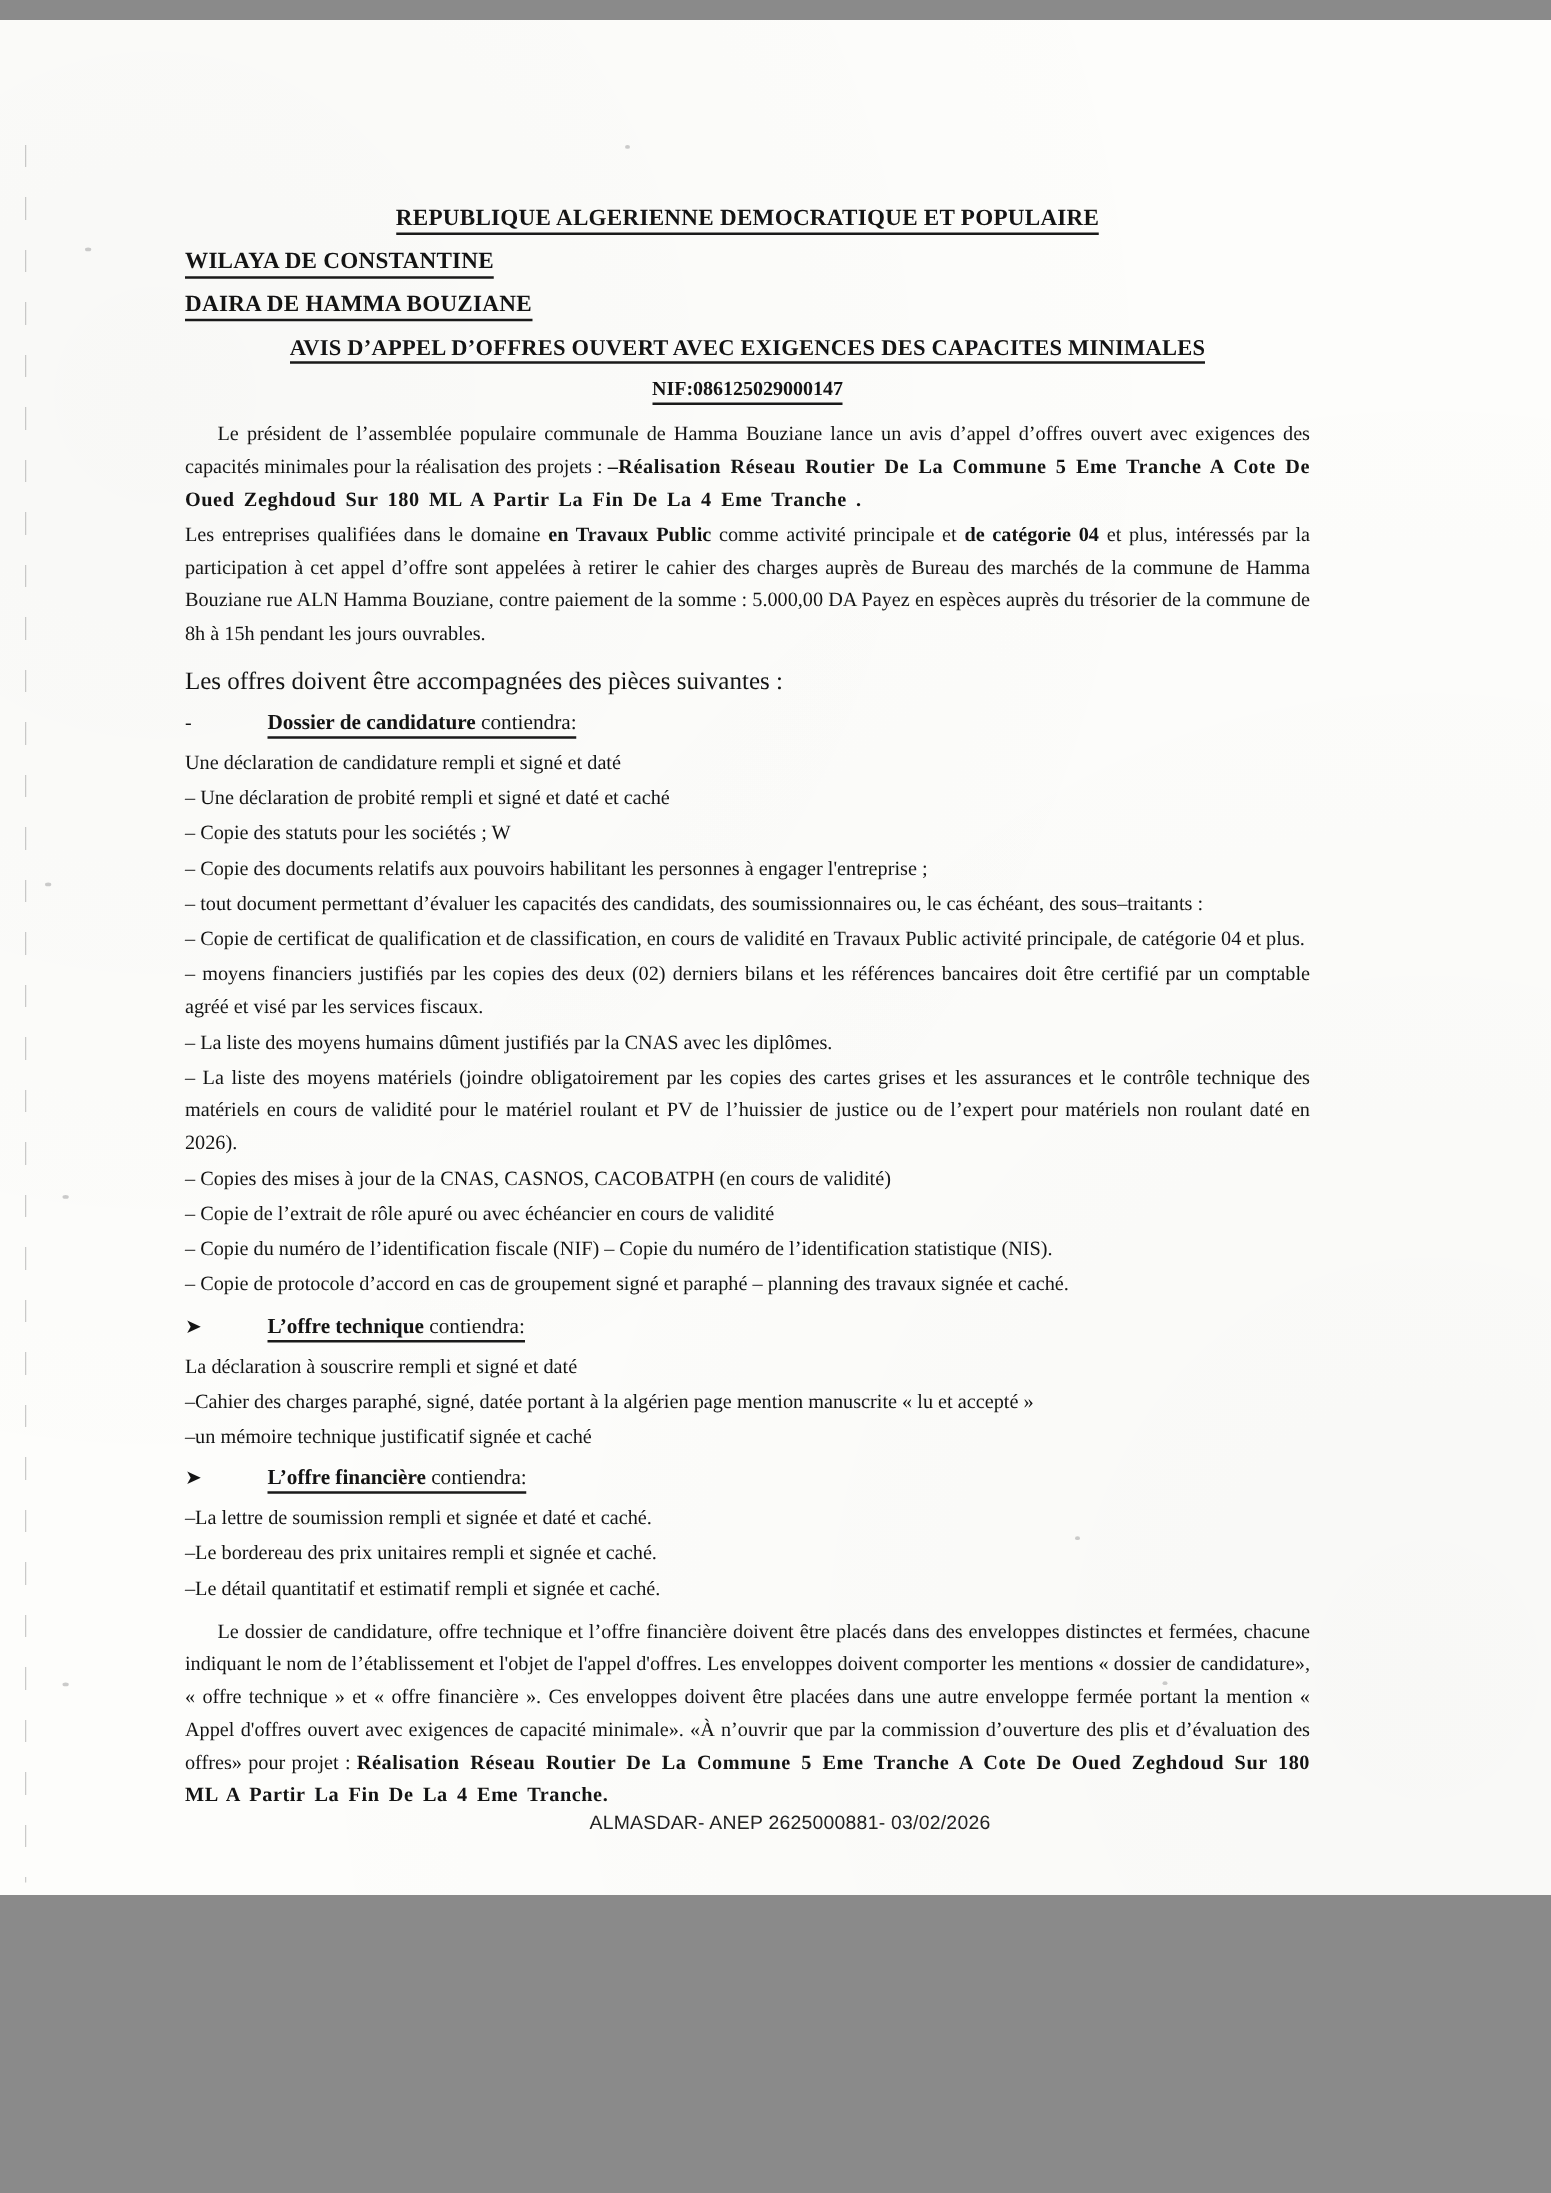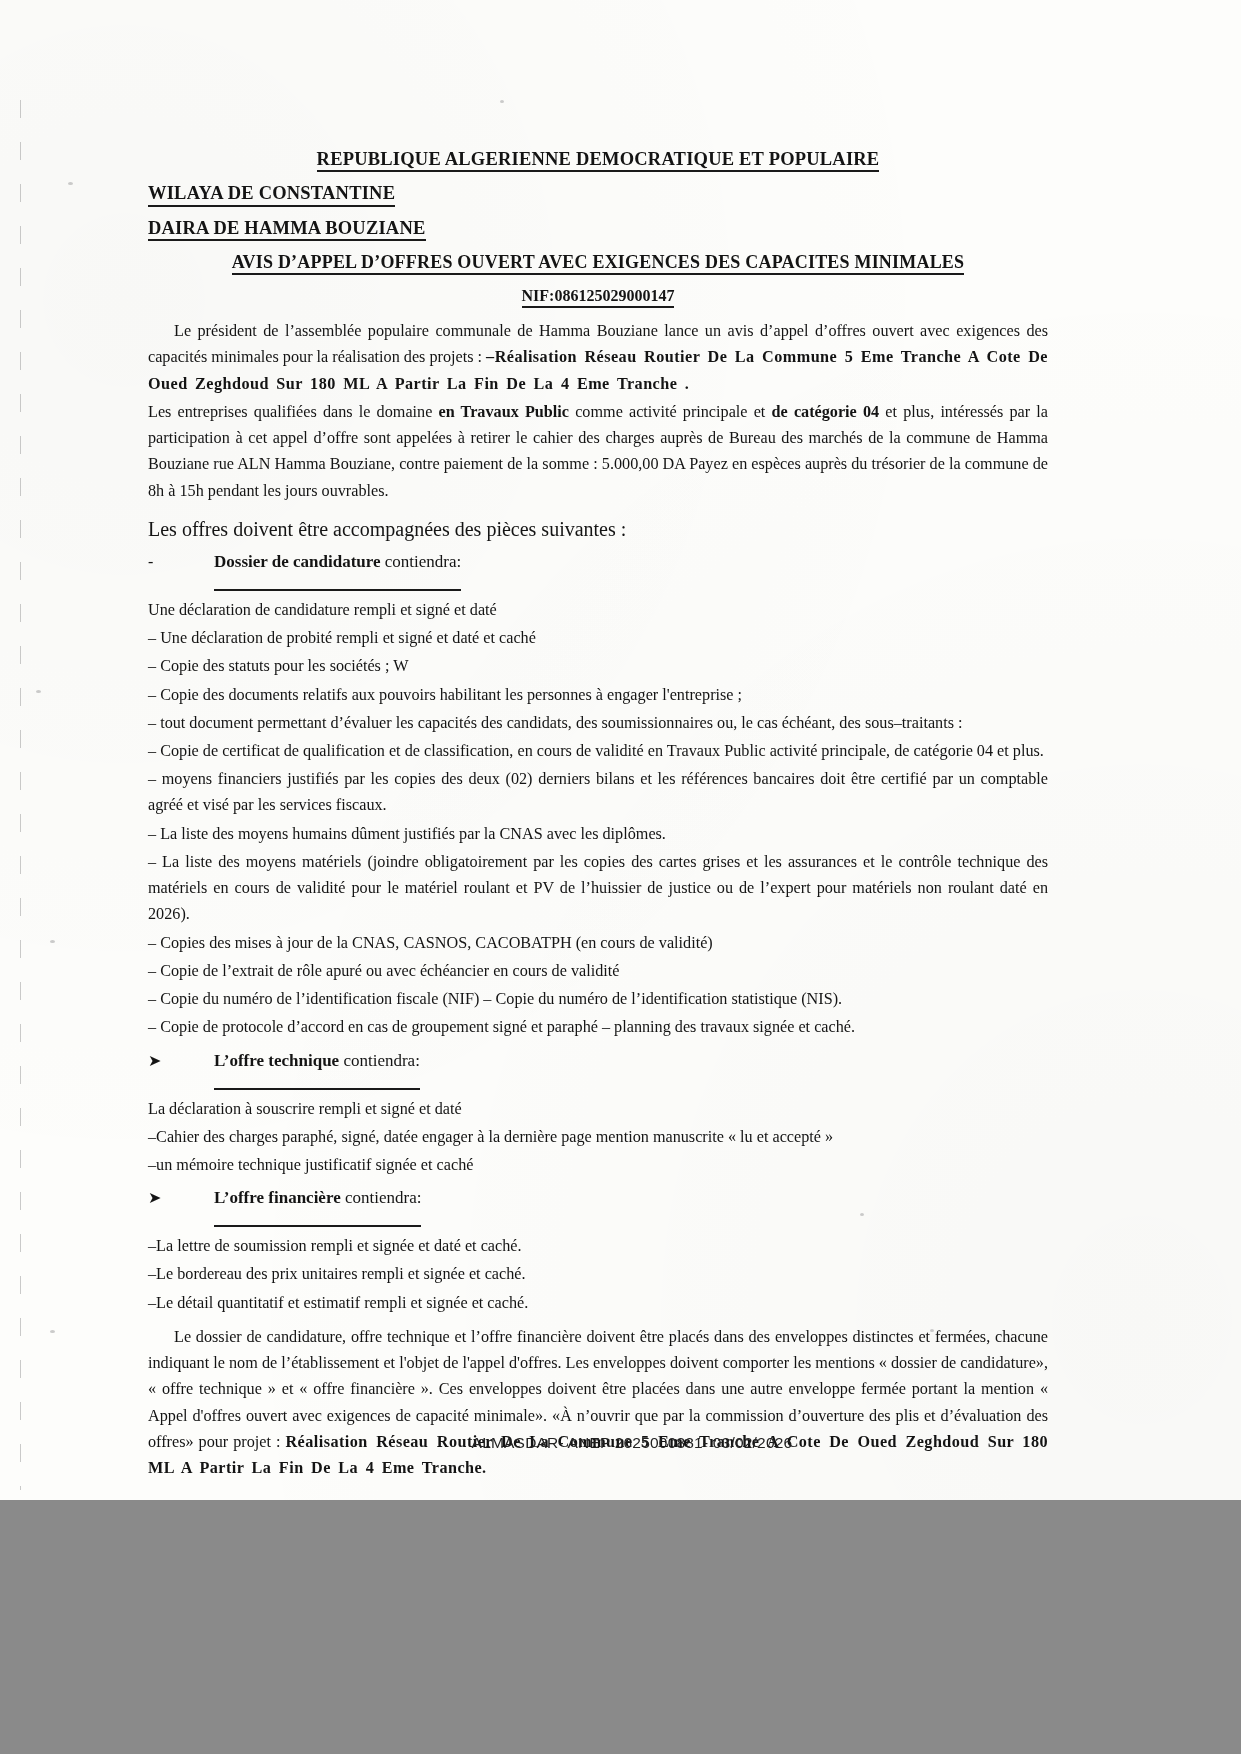--- a/index.html
+++ b/index.html
@@ -4,21 +4,21 @@
 <style>
   html, body {
     margin: 0;
     padding: 0;
     background: #8a8a8a;
   }
   .page {
     position: relative;
     width: 1241px;
     height: 1500px;
-    margin: 0 auto;
+    margin: 16px auto;
     background: #fdfdfb;
     overflow: hidden;
     font-family: "Liberation Serif", "DejaVu Serif", serif;
     color: #141414;
     box-sizing: border-box;
   }
   
   .speck {
     position: absolute;
     background: #b9b9b9;
@@ -96,21 +96,21 @@
     align-items: baseline;
   }
   .sec-bullet {
     display: inline-block;
     width: 66px;
     flex: 0 0 66px;
     font-size: 16px;
   }
   .sec-label {
     border-bottom: 2px solid #1a1a1a;
-    padding-bottom: 17px;
+    padding-bottom: 1px;
   }
   .sec-label .strong { font-weight: bold; }
 
   ul.items {
     list-style: none;
     margin: 0;
     padding: 0;
   }
   ul.items li {
     font-size: 16.2px;
@@ -205,21 +205,21 @@
       <li>– Copie du numéro de l’identification fiscale (NIF)    – Copie du numéro de l’identification statistique (NIS).</li>
       <li>– Copie de  protocole d’accord en cas de groupement signé et paraphé    – planning des travaux signée et caché.</li>
     </ul>
 
     <div class="sec-head">
       <span class="sec-bullet">➤</span>
       <span class="sec-label"><span class="strong">L’offre technique</span><span> contiendra:</span></span>
     </div>
     <ul class="items">
       <li>La déclaration à souscrire rempli et signé et daté</li>
-      <li>–Cahier des charges paraphé, signé, datée  engager à la dernière page mention manuscrite « lu et accepté »</li>
+      <li>–Cahier des charges paraphé, signé, datée  portant à la algérien page mention manuscrite « lu et accepté »</li>
       <li>–un mémoire technique justificatif  signée et caché</li>
     </ul>
 
     <div class="sec-head">
       <span class="sec-bullet">➤</span>
       <span class="sec-label"><span class="strong">L’offre financière</span><span> contiendra:</span></span>
     </div>
     <ul class="items">
       <li>–La lettre de soumission rempli et signée et daté et caché.</li>
       <li>–Le bordereau des prix unitaires rempli et signée et caché.</li>

